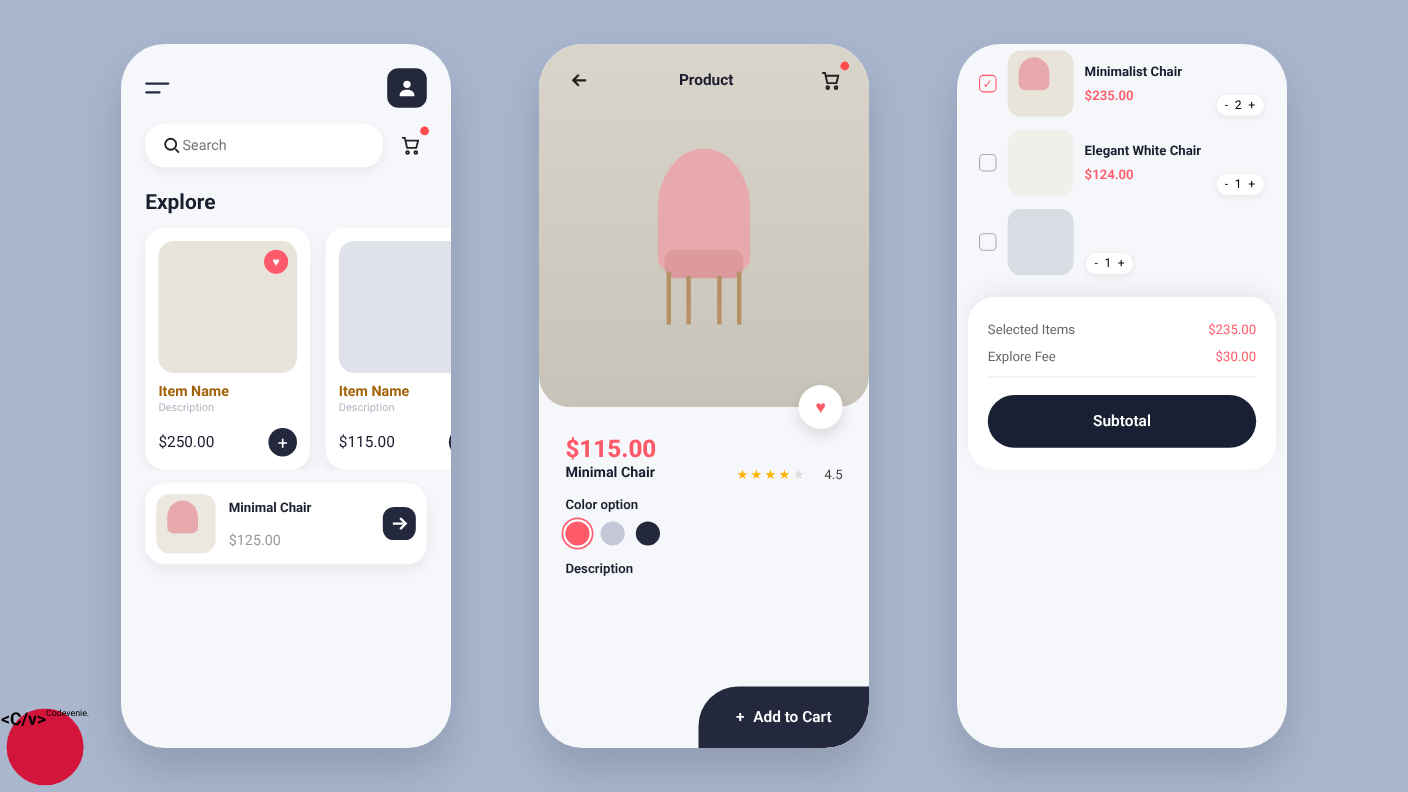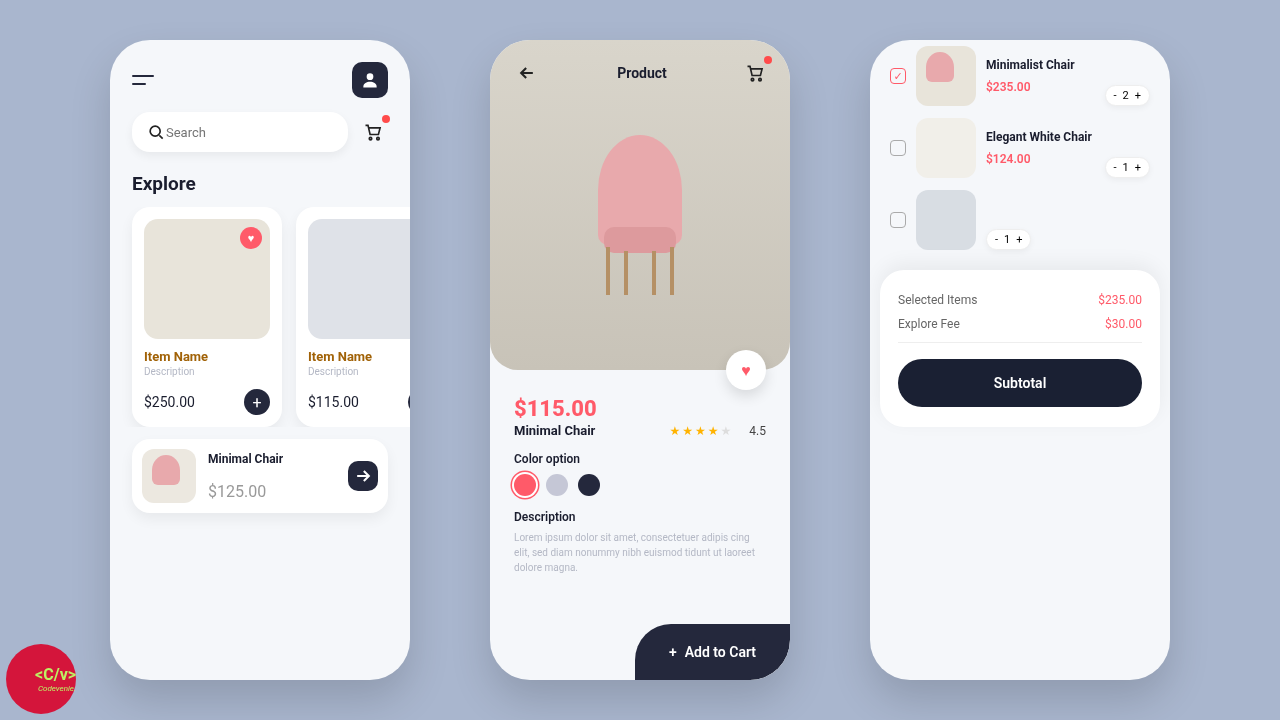--- a/index.html
+++ b/index.html
@@ -24,21 +24,21 @@
   .fav-dot{position:absolute;top:8px;right:8px;width:22px;height:22px;border-radius:50%;background:#ff5a69;display:flex;align-items:center;justify-content:center;color:#fff;font-size:11px}
   .card-title{font-size:13px;font-weight:700;color:#a16207;margin-top:10px}
   .card-sub{font-size:10px;color:#b4b8c5;margin-top:2px}
   .card-foot{display:flex;justify-content:space-between;align-items:center;margin-top:12px}
   .price{font-size:14px;font-weight:400;color:#1a1d2e}
   .plus-btn{width:26px;height:26px;border-radius:50%;background:#24283c;color:#fff;display:flex;align-items:center;justify-content:center;font-size:16px}
   .best-row{background:#fff;border-radius:18px;margin:12px 22px 0;display:flex;align-items:center;padding:10px;box-shadow:0 6px 14px rgba(0,0,0,.06)}
   .best-img{width:54px;height:54px;border-radius:12px;background:#ece8e0}
   .best-info{flex:1;padding-left:12px}
   .best-name{font-size:12px;font-weight:700;color:#1a1d2e}
-  .best-price{font-size:16px;color:#999;margin-top:16px}
+  .best-price{font-size:13px;color:#999;margin-top:16px}
   .arrow-btn{width:30px;height:30px;border-radius:10px;background:#24283c;color:#fff;display:flex;align-items:center;justify-content:center}
   
   .s2-hero{height:330px;background:linear-gradient(180deg,#d9d5cb,#c8c3b8);position:relative;border-radius:0 0 28px 28px;display:flex;align-items:center;justify-content:center}
   .s2-top{position:absolute;top:16px;left:0;right:0;display:flex;align-items:center;justify-content:space-between;padding:0 20px}
   .back-btn{width:34px;height:34px;border-radius:50%;background:transparent;display:flex;align-items:center;justify-content:center}
   .s2-title{font-size:14px;font-weight:700;color:#1a1d2e}
   .fav-fab{position:absolute;right:24px;bottom:-20px;width:40px;height:40px;border-radius:50%;background:#fff;display:flex;align-items:center;justify-content:center;box-shadow:0 6px 14px rgba(0,0,0,.12);color:#ff5a69}
   .s2-body{padding:26px 24px 0}
   .s2-price{font-size:22px;font-weight:800;color:#ff5a69}
   .s2-row{display:flex;justify-content:space-between;align-items:center;margin-top:2px}
@@ -72,23 +72,23 @@
   .sub-lbl{font-size:16px;font-weight:800;color:#1a1d2e}
   .sub-val{font-size:18px;font-weight:800;color:#ff5a69}
   .checkout{background:#1a2033;color:#fff;border-radius:30px;padding:16px;text-align:center;margin-top:16px;font-size:14px;font-weight:600}
   
   .chair{width:120px;height:180px;position:relative}
   .chair .back{position:absolute;bottom:50px;left:18px;width:84px;height:110px;background:#e8a9ac;border-radius:50% 50% 10px 10px}
   .chair .seat{position:absolute;bottom:42px;left:24px;width:72px;height:26px;background:#dd9a9d;border-radius:10px}
   .chair .leg{position:absolute;bottom:0;width:4px;height:48px;background:#b59065}
   .mini-chair{width:48px;height:48px;position:relative}
   .mini-chair .mb{position:absolute;bottom:12px;left:10px;width:28px;height:30px;background:#e8a9ac;border-radius:50% 50% 6px 6px}
-  .logo-badge{position:fixed;left:6px;bottom:6px;width:70px;height:70px;border-radius:50%;background:#d4153b;display:flex;flex-direction:column;align-items:flex-end;justify-content:center;color:#bef264;font-family:monospace}
+  .logo-badge{position:fixed;left:6px;bottom:6px;width:70px;height:70px;border-radius:50%;background:#d4153b;display:flex;align-items:flex-start;justify-content:center;color:#000000;font-family:monospace}
   .logo-badge .t1{font-size:16px;font-weight:bold}
-  .logo-badge .t2{font-size:8px;font-style:italic}
+  .logo-badge .t2{font-size:8px;}
   svg{width:20px;height:20px}
 </style>
 </head>
 <body>
 
 <div class="phone">
   <div class="s1-top">
     <div class="menu-icon"></div>
     <div class="avatar-btn">
       <svg viewBox="0 0 24 24" fill="currentColor">
@@ -198,21 +198,20 @@
         <span class="rate">4.5</span>
       </div>
     </div>
     <div class="label">Color option</div>
     <div class="swatches">
       <div class="sw sel" style="background:#ff5a69"></div>
       <div class="sw" style="background:#c5c7d6"></div>
       <div class="sw" style="background:#24283c"></div>
     </div>
     <div class="label">Description</div>
-    <div class="desc">Lorem ipsum dolor sit amet, consectetuer adipis cing elit, sed diam nonummy nibh euismod tidunt ut laoreet dolore magna.</div>
   </div>
   <div class="add-cart">
     <span>+</span>
     <span>Add to Cart</span>
   </div>
 </div>
 
 <div class="phone" style="background:#f5f7fa">
 
   <div class="cart-item">

